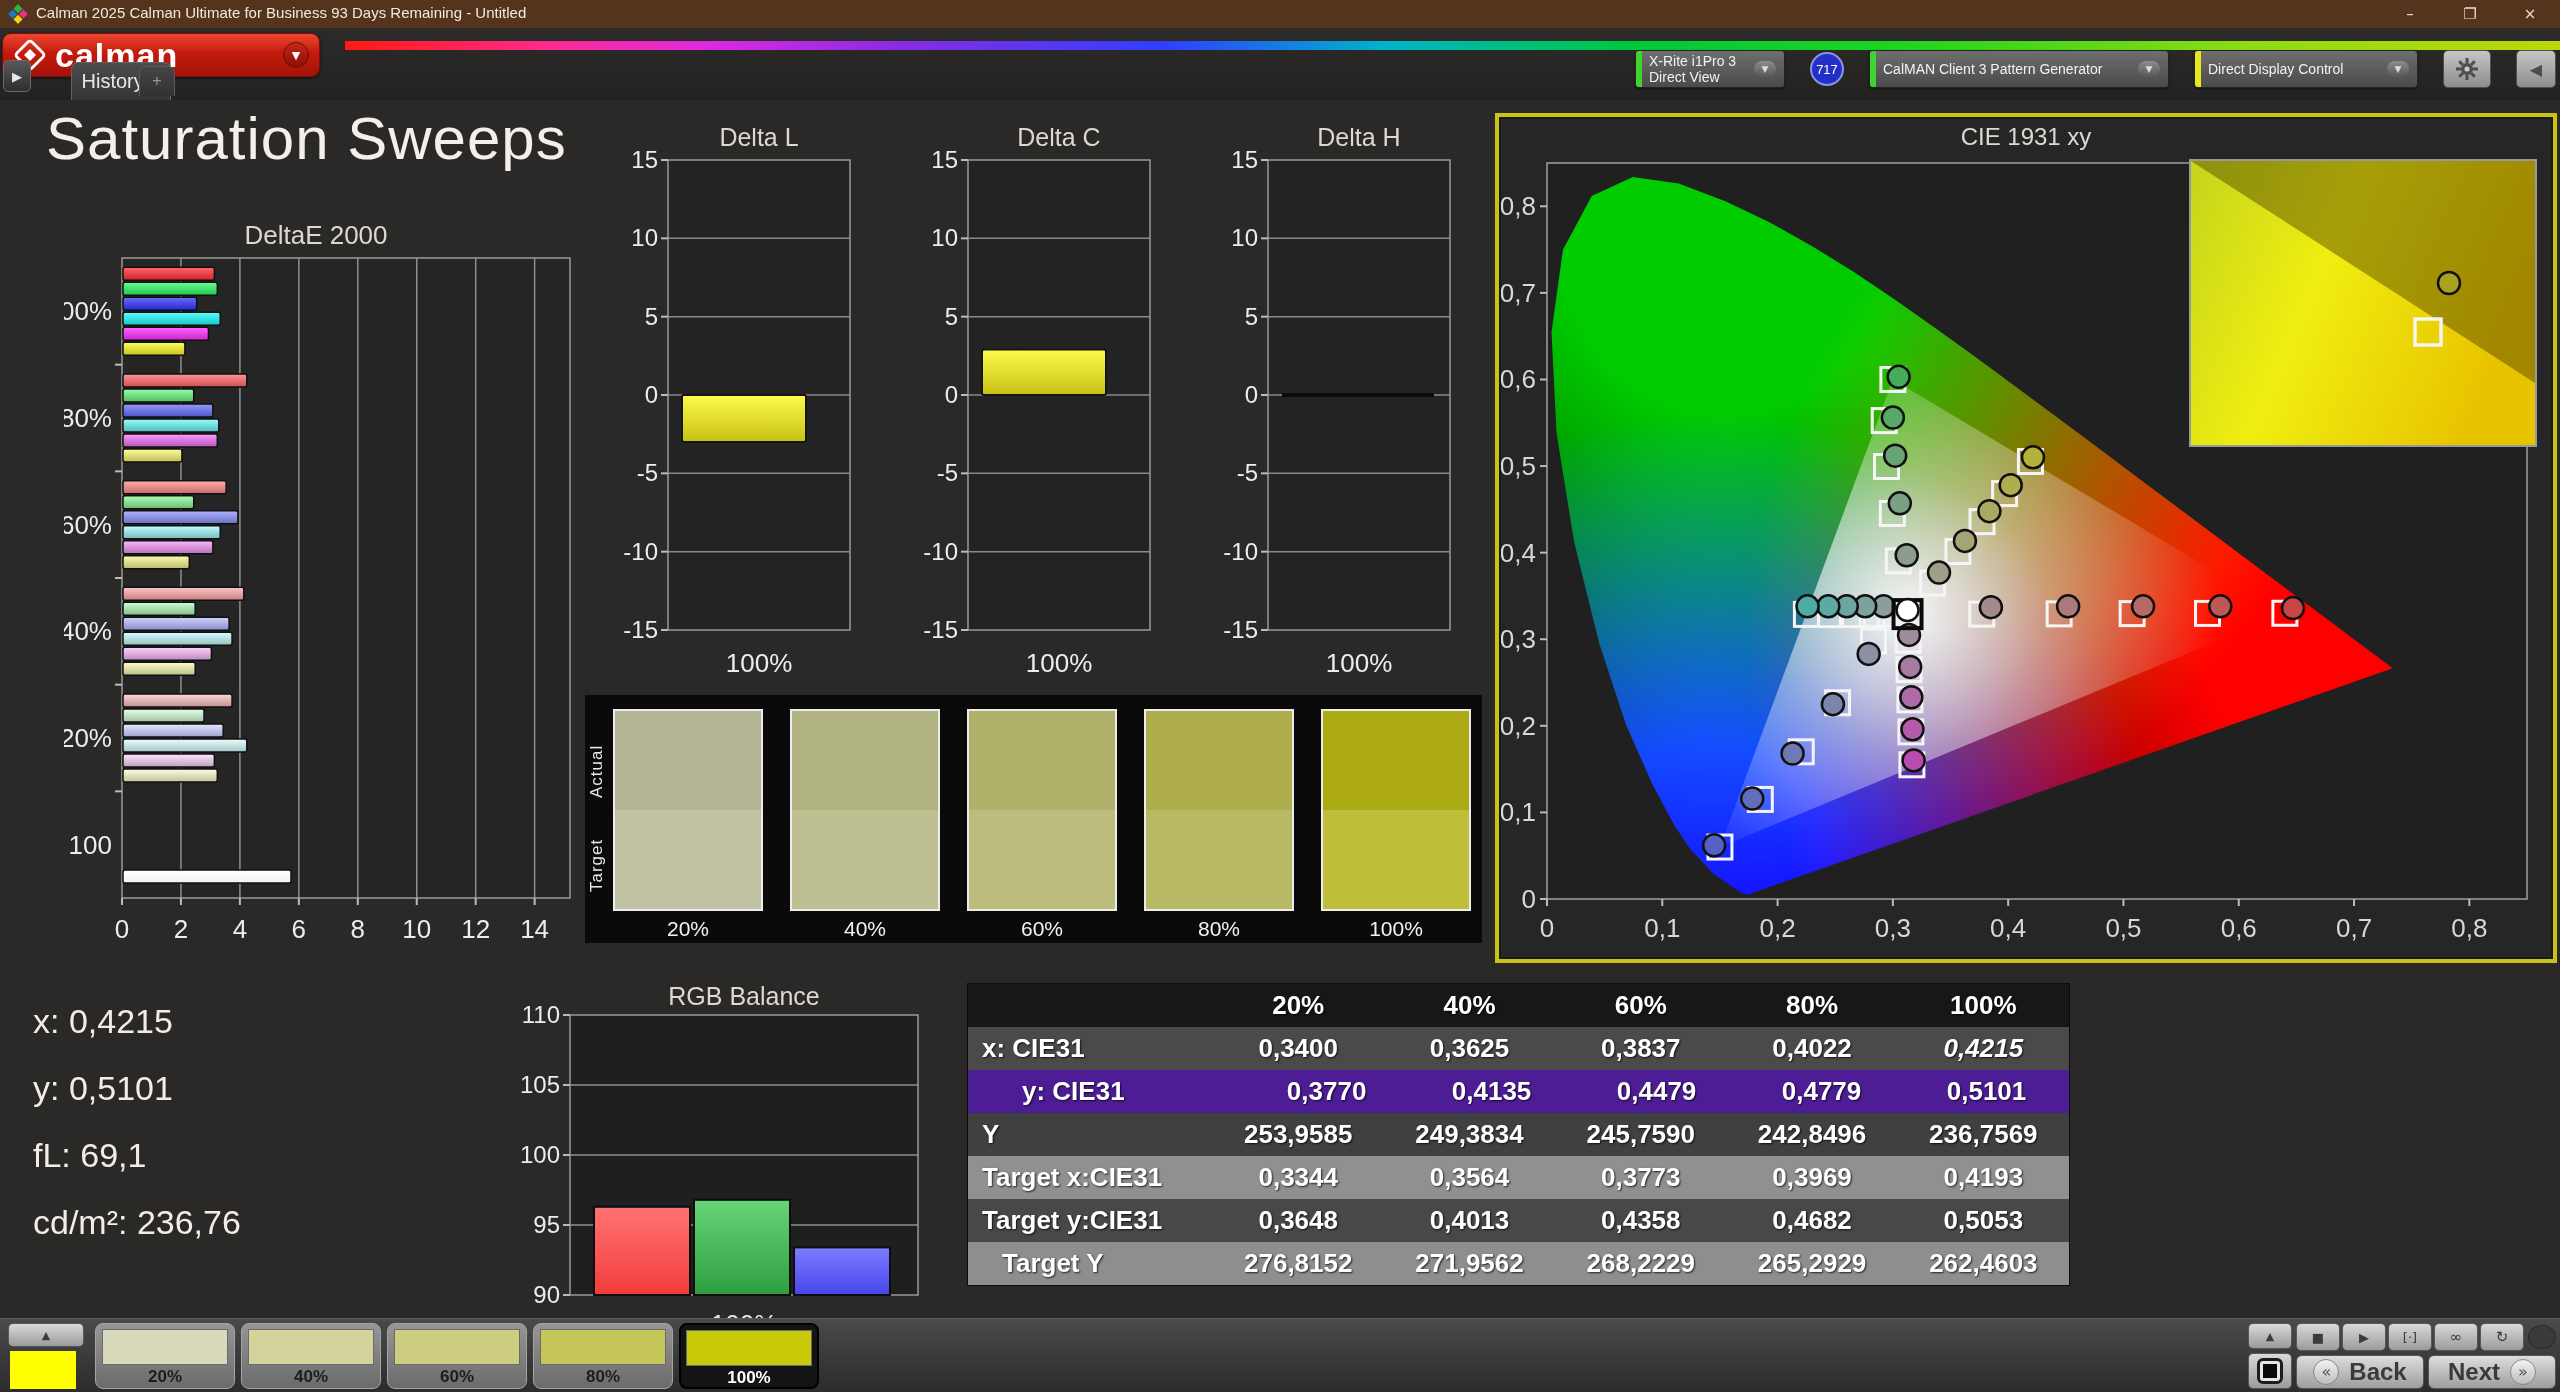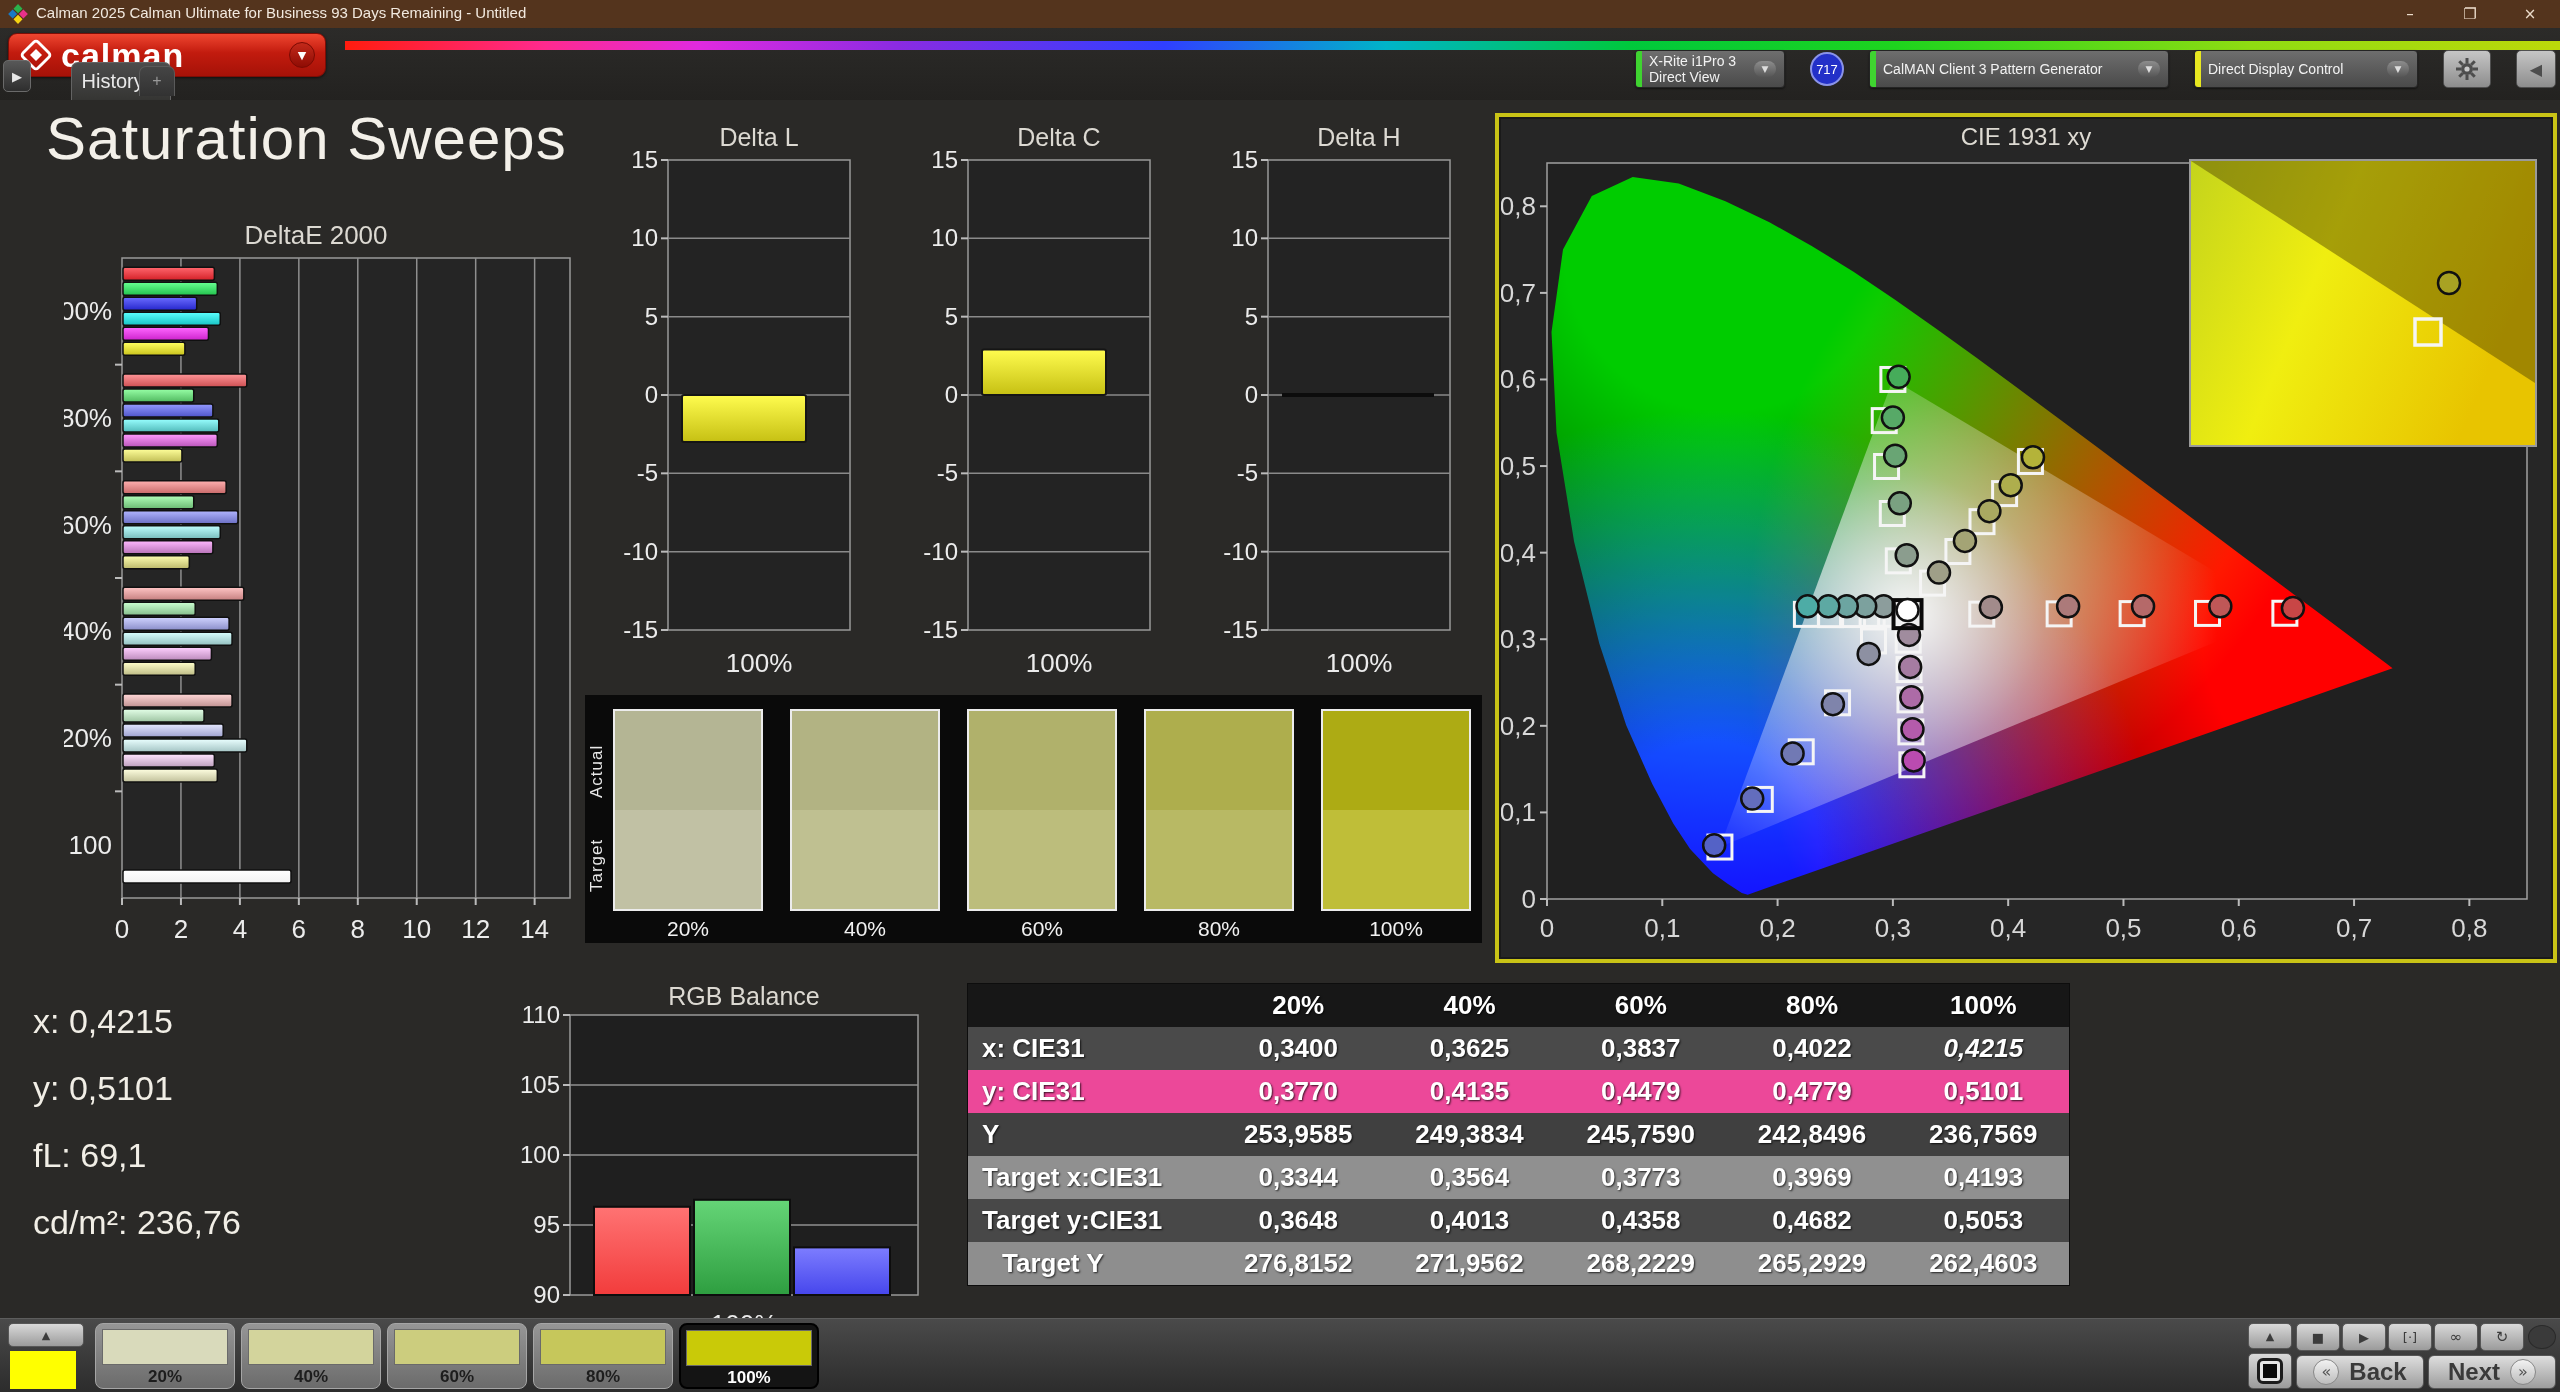--- a/index.html
+++ b/index.html
@@ -13,21 +13,21 @@
   #titlebar .ttext { position:absolute; left:36px; top:4px; font-size:15px; color:#f2e9df; }
   .winbtn { position:absolute; top:0; width:60px; height:28px; color:#ecdccb; font-size:15px;
             text-align:center; line-height:28px; font-family:"DejaVu Sans", sans-serif; }
 
   
   #header { position:absolute; left:0; top:28px; width:2560px; height:72px;
             background:linear-gradient(#2c2b29,#232220); }
   #rainbow { position:absolute; left:345px; top:13px; width:2215px; height:9px;
              background:linear-gradient(90deg,#ff1c0e 0%,#ff2a8e 9%,#e02ae0 16%,#8a2be2 25%,
              #2f3fff 37%,#00b4c8 47%,#00c83c 58%,#1ed41e 70%,#8fdc12 86%,#bcd80a 100%); }
-  #calman-btn { position:absolute; left:8px; top:5px; width:318px; height:44px; border-radius:9px;
+  #calman-btn { position:absolute; left:2px; top:5px; width:318px; height:44px; border-radius:9px;
                 background:linear-gradient(#ef4630,#c21b0e 45%,#a51208); border:1px solid #7d0d05;
                 box-shadow:0 1px 3px rgba(0,0,0,.6); display:flex; align-items:center; padding:0 10px; }
   #calman-btn .brand { color:#fff; font-size:34px; font-weight:bold; letter-spacing:1px; margin-left:8px; }
   #calman-btn .caret-circle { margin-left:auto; width:26px; height:26px; border-radius:50%;
                 background:linear-gradient(#c3291a,#8f0c04); border:1px solid #7a0a03;
                 color:#fff; font-size:11px; text-align:center; line-height:26px;
                 font-family:"DejaVu Sans", sans-serif; }
   .dd { height:38px; border-radius:4px; background:linear-gradient(#6e6e6e,#4a4a4a);
         border:1px solid #242424; display:flex; align-items:center; position:relative;
         color:#f2f2f2; box-shadow:0 1px 2px rgba(0,0,0,.5); }
@@ -713,21 +713,21 @@
       <div class="tcell" style="width: 171.6px;">100%</div>
     </div>
     <div class="trow" style="background: rgb(74, 74, 74);">
       <div class="tcell lbl" style="width: 245px;">x: CIE31</div>
       <div class="tcell" style="width: 171.6px;">0,3400</div>
       <div class="tcell" style="width: 171.6px;">0,3625</div>
       <div class="tcell" style="width: 171.6px;">0,3837</div>
       <div class="tcell" style="width: 171.6px;">0,4022</div>
       <div class="tcell" style="width: 171.6px; font-style: italic;">0,4215</div>
     </div>
-    <div class="trow" style="background: #ec4899;">
+    <div class="trow" style="background: #4c1d95; padding-left: 40px;">
       <div class="tcell lbl" style="width: 245px;">y: CIE31</div>
       <div class="tcell" style="width: 171.6px;">0,3770</div>
       <div class="tcell" style="width: 171.6px;">0,4135</div>
       <div class="tcell" style="width: 171.6px;">0,4479</div>
       <div class="tcell" style="width: 171.6px;">0,4779</div>
       <div class="tcell" style="width: 171.6px;">0,5101</div>
     </div>
     <div class="trow" style="background: rgb(64, 64, 64);">
       <div class="tcell lbl" style="width: 245px;">Y</div>
       <div class="tcell" style="width: 171.6px;">253,9585</div>

